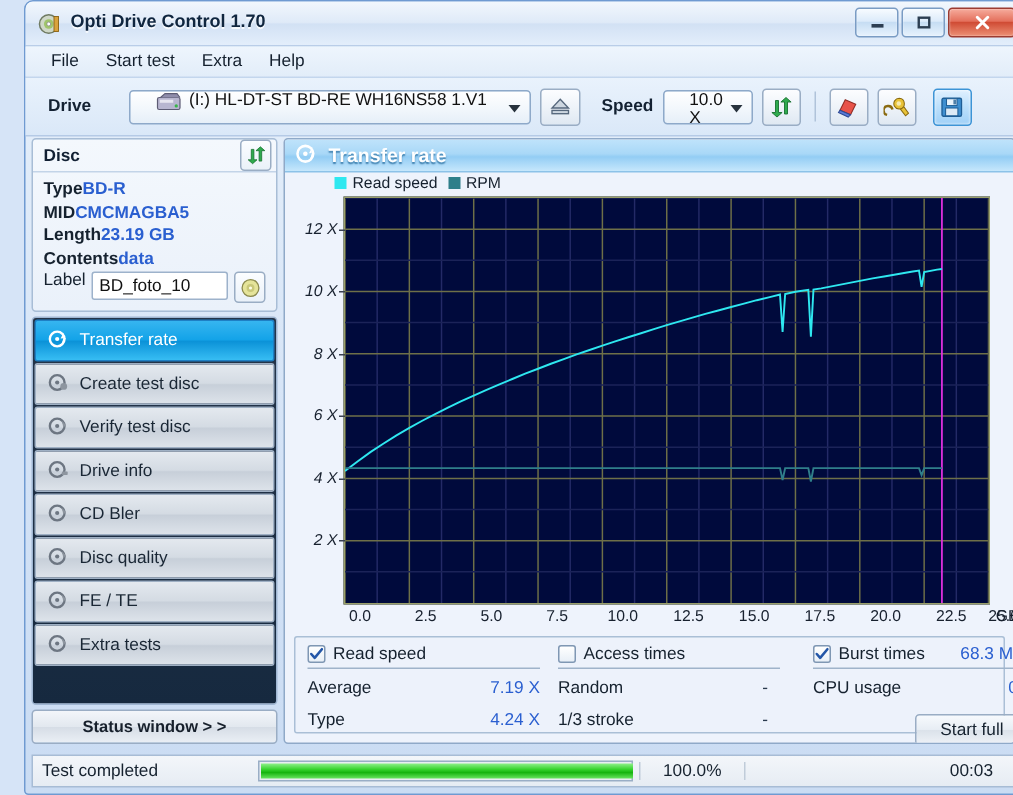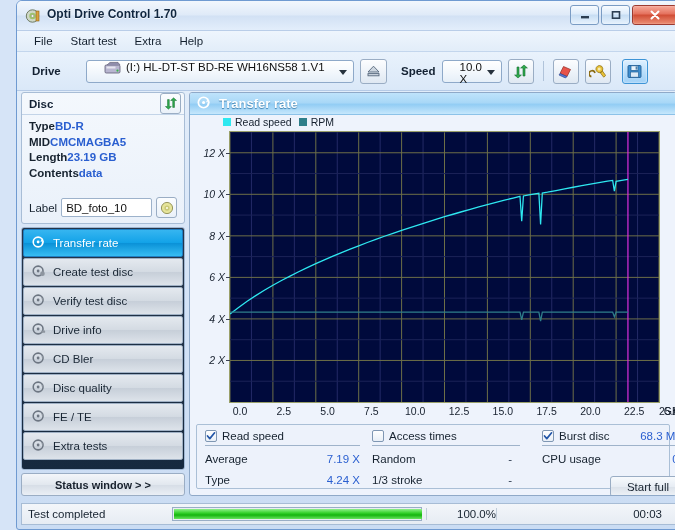--- a/index.html
+++ b/index.html
@@ -94,21 +94,21 @@
   }
   .disc-head {
     height: 22px; display: flex; align-items: center; justify-content: space-between;
     padding: 0 3px 0 7px; border-bottom: 1px solid #c3d4e8;
   }
   .disc-head span.t { font-weight: bold; font-size: 11.5px; color: #122033; }
   .disc-rows { padding: 4px 7px 5px 7px; }
   .drow { display: flex; justify-content: flex-start; font-size: 11.5px; line-height: 15.5px; font-weight: bold; }
   .drow .k { color: #16222f; }
   .drow .v { color: #2a5fd0; }
-  .label-row { display: flex; align-items: center; gap: 4px; margin-top: 16px; }
+  .label-row { display: flex; align-items: flex-start; gap: 4px; margin-top: 0; }
   .label-row .k { font-size: 11.5px; color: #16222f; }
   .label-input {
     flex: 1; height: 19px; border: 1px solid #9db2cb; border-radius: 2px;
     background: #fff; font-size: 11.5px; color: #111;
     display: flex; align-items: center; padding-left: 4px;
   }
   .mini-btn {
     width: 21px; height: 21px; border: 1px solid #9aadc4; border-radius: 3px;
     background: linear-gradient(180deg,#fbfdff 0%,#eaf1f9 100%);
     display: flex; align-items: center; justify-content: center;
@@ -180,21 +180,21 @@
   }
   
   .statusbar {
     position: absolute; left: 4px; right: 4px; bottom: 4px; height: 22px;
     border: 1px solid #a7bcd5; background: linear-gradient(180deg,#f3f6fa 0%,#e6ecf3 100%);
     display: flex; align-items: center; font-size: 11.5px; color: #16222f;
   }
   .sb-text { padding-left: 6px; width: 150px; }
   .sb-prog { width: 250px; height: 14px; border: 1px solid #9aaec6; background: #e9edf2; position: relative; }
   .sb-fill { position: absolute; left: 1px; top: 1px; bottom: 1px; background: linear-gradient(180deg,#8ff08a 0%,#35d22c 40%,#16b40f 60%,#68e45f 100%); }
-  .sb-pct { width: 70px; text-align: right; padding-left: 0; border-left: 1px solid #c0ccd9; margin-left: 4px; }
+  .sb-pct { width: 70px; text-align: center; padding-left: 0; border-left: 1px solid #c0ccd9; margin-left: 4px; }
   .sb-time { flex: 1; text-align: right; padding-right: 14px; border-left: 1px solid #c0ccd9; }
 </style>
 </head>
 <body>
 
 <div class="window">
 
   <div class="titlebar">
     <span class="title-icon">
       <svg width="16" height="16" viewBox="0 0 16 16">
@@ -523,21 +523,21 @@
           </div>
         </div>
 
         <div class="stat-col c3">
           <div class="chk-row">
             <span class="chk">
               <svg width="10" height="10" viewBox="0 0 10 10">
                 <path d="M1.5 5 L3.8 7.6 L8.6 1.8" fill="none" stroke="#2356a8" stroke-width="1.7" stroke-linecap="round" stroke-linejoin="round"></path>
               </svg>
             </span>
-            <span class="lbl">Burst disc</span>
+            <span class="lbl">Burst times</span>
             <span class="rv">68.3 MB/s</span>
           </div>
           <div class="srow">
             <span class="k">CPU usage</span>
             <span class="v">0 %</span>
           </div>
           <div class="act-btn" style="top:46px">Start full</div>
 
         </div>
       </div>

